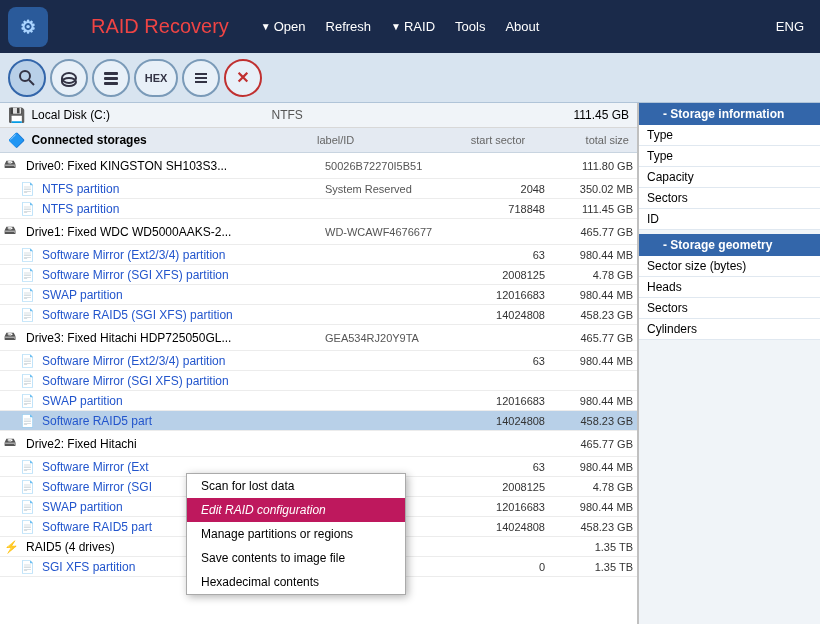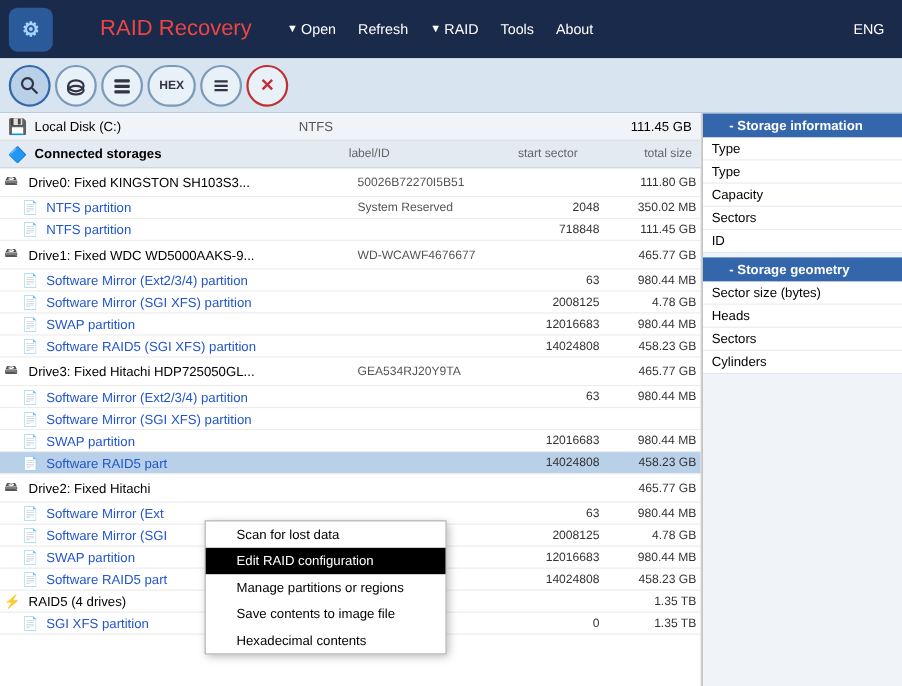--- a/index.html
+++ b/index.html
@@ -121,26 +121,26 @@
       position: absolute;
       left: 186px;
       top: 370px;
       background: white;
       border: 1px solid #aaa;
       box-shadow: 2px 2px 8px rgba(0,0,0,0.3);
       z-index: 100;
       min-width: 220px;
     }
     .ctx-item {
-      padding: 5px 28px;
+      padding: 5px 14px;
       cursor: pointer;
       font-size: 12px;
       white-space: nowrap;
     }
-    .ctx-item.active-ctx { background: #000000; color: white; }
+    .ctx-item.active-ctx { background: #be185d; color: white; font-style: italic; }
 
     
     .right-panel {
       width: 182px;
       background: #f0f4f8;
       border-left: 1px solid #c0c0c0;
       overflow-y: auto;
     }
     .info-section-header {
       background: #3366aa;
@@ -262,21 +262,21 @@
         </div>
         <div class="tree-item indent1">
           <span class="item-icon">📄</span>
     <span class="item-label blue">NTFS partition</span>
     <span class="item-id"></span>
     <span class="item-start">718848</span>
     <span class="item-size">111.45 GB</span>
         </div>
         <div class="tree-item">
           <span class="item-icon">🖴</span>
-    <span class="item-label">Drive1: Fixed WDC WD5000AAKS-9...</span>
+    <span class="item-label">Drive1: Fixed WDC WD5000AAKS-2...</span>
     <span class="item-id">WD-WCAWF4676677</span>
     <span class="item-start"></span>
     <span class="item-size">465.77 GB</span>
         </div>
         <div class="tree-item indent1">
           <span class="item-icon">📄</span>
     <span class="item-label blue">Software Mirror (Ext2/3/4) partition</span>
     <span class="item-id"></span>
     <span class="item-start">63</span>
     <span class="item-size">980.44 MB</span>

